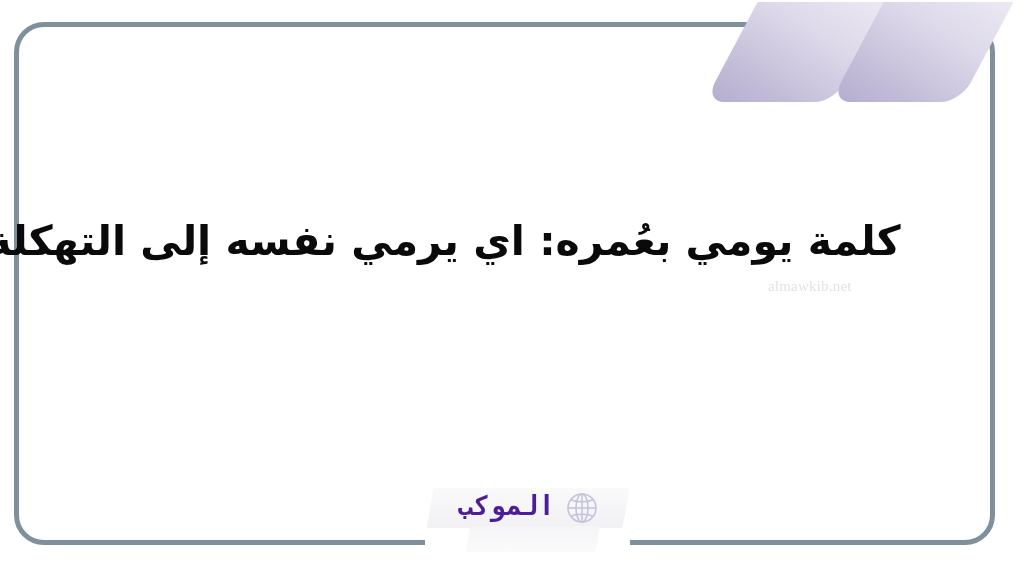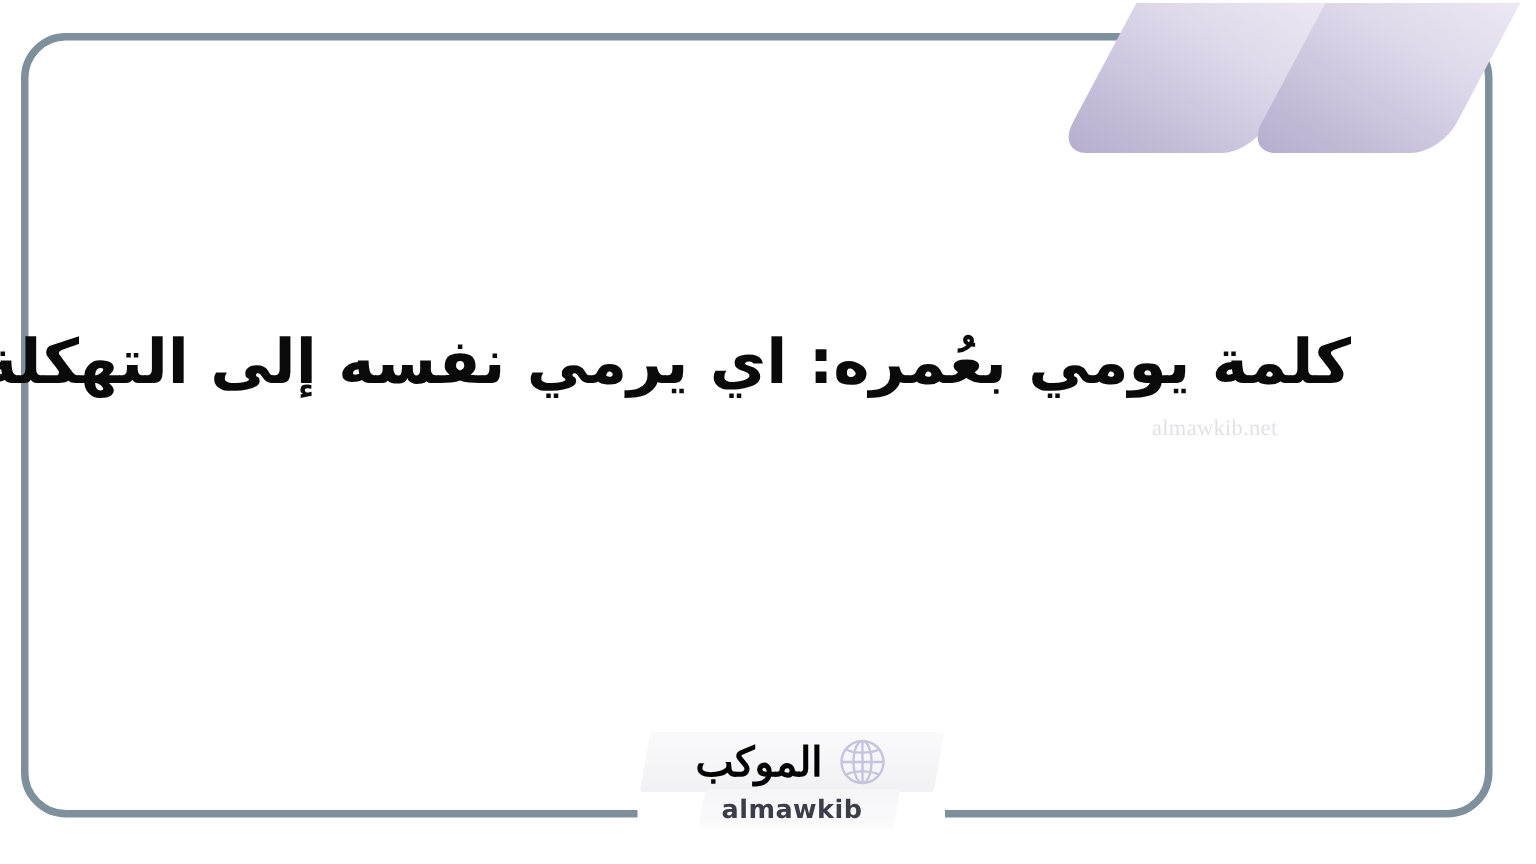--- a/index.html
+++ b/index.html
@@ -138,24 +138,24 @@
     justify-content: center;
     gap: 10px;
   }
   .globe-icon {
     width: 34px;
     height: 34px;
     flex: 0 0 34px;
     display: block;
   }
   .logo-ar {
-    font-family: Liberation Serif, serif;
+    font-family: Liberation Mono, monospace;
     font-weight: 700;
     font-size: 27px;
-    color: #000000;
+    color: #4c1d95;
     direction: rtl;
     line-height: 1;
     white-space: nowrap;
   }
   .logo-latin {
     position: absolute;
     left: 0;
     top: 44px;
     width: 208px;
     text-align: center;
@@ -195,16 +195,15 @@
         <circle cx="17" cy="17" r="14"></circle>
         <ellipse cx="17" cy="17" rx="6" ry="14"></ellipse>
         <line x1="3" y1="17" x2="31" y2="17"></line>
         <line x1="17" y1="3" x2="17" y2="31"></line>
         <path d="M6 8.5 C11 11.5, 23 11.5, 28 8.5"></path>
         <path d="M6 25.5 C11 22.5, 23 22.5, 28 25.5"></path>
       </svg>
       <span class="logo-ar">الموكب</span>
     </div>
 
-    <div class="logo-latin">almawkib</div>
   </div>
 
 </div>
 
 </body></html>

